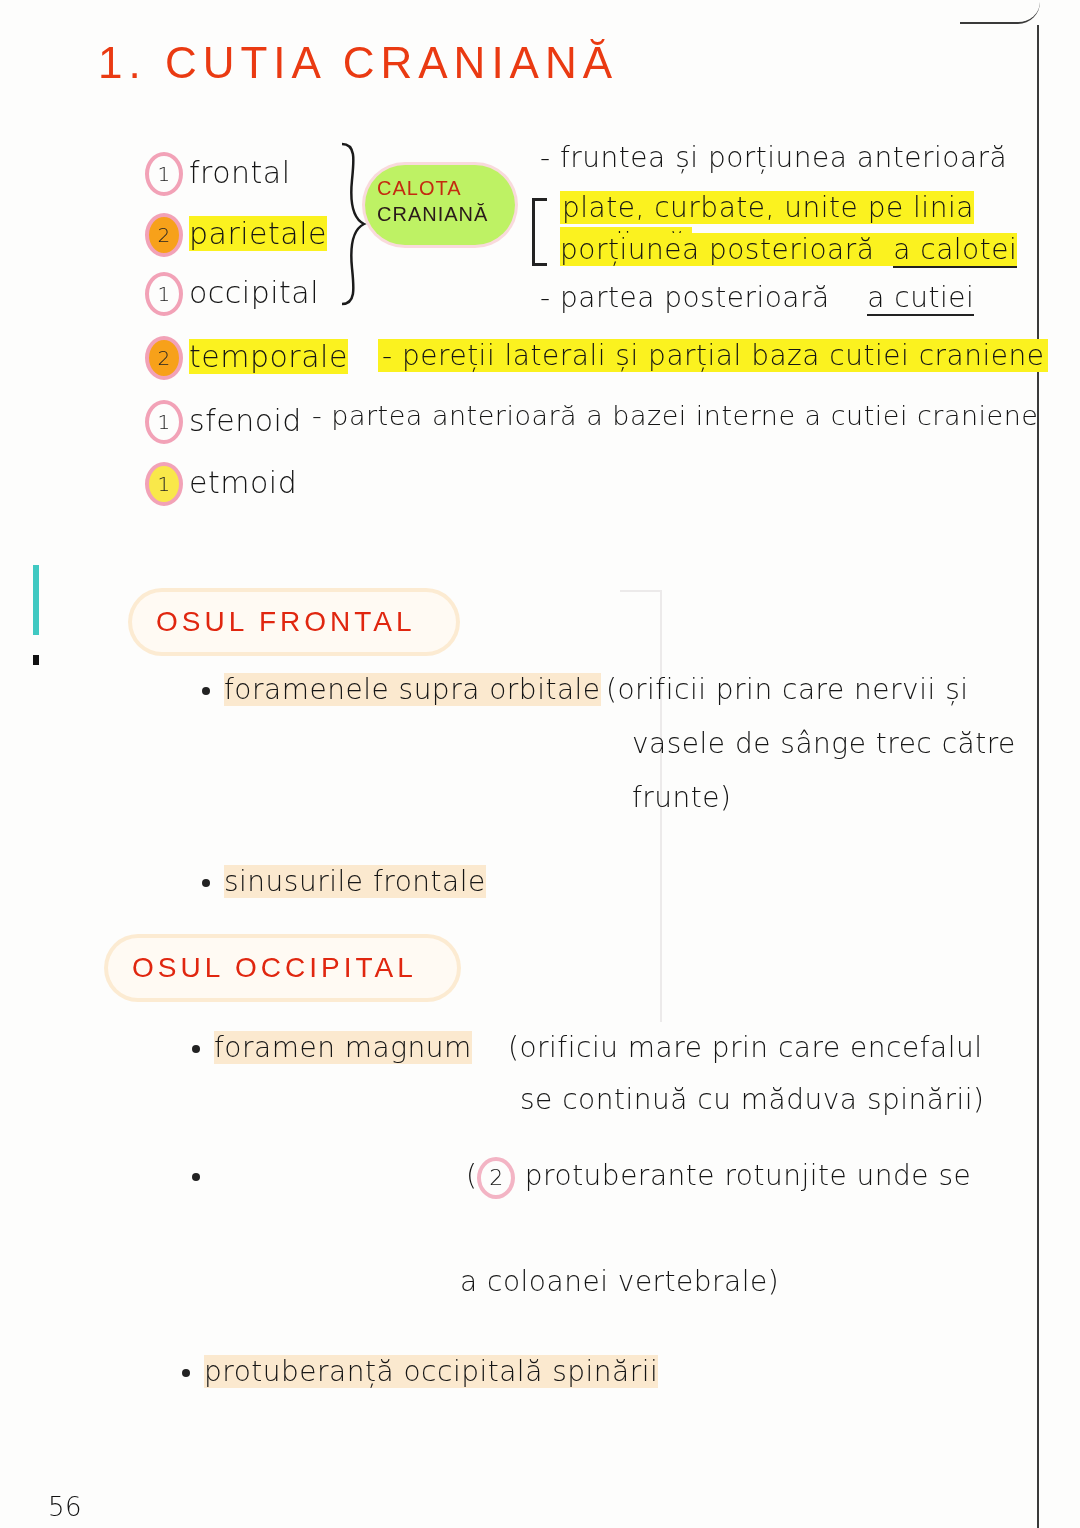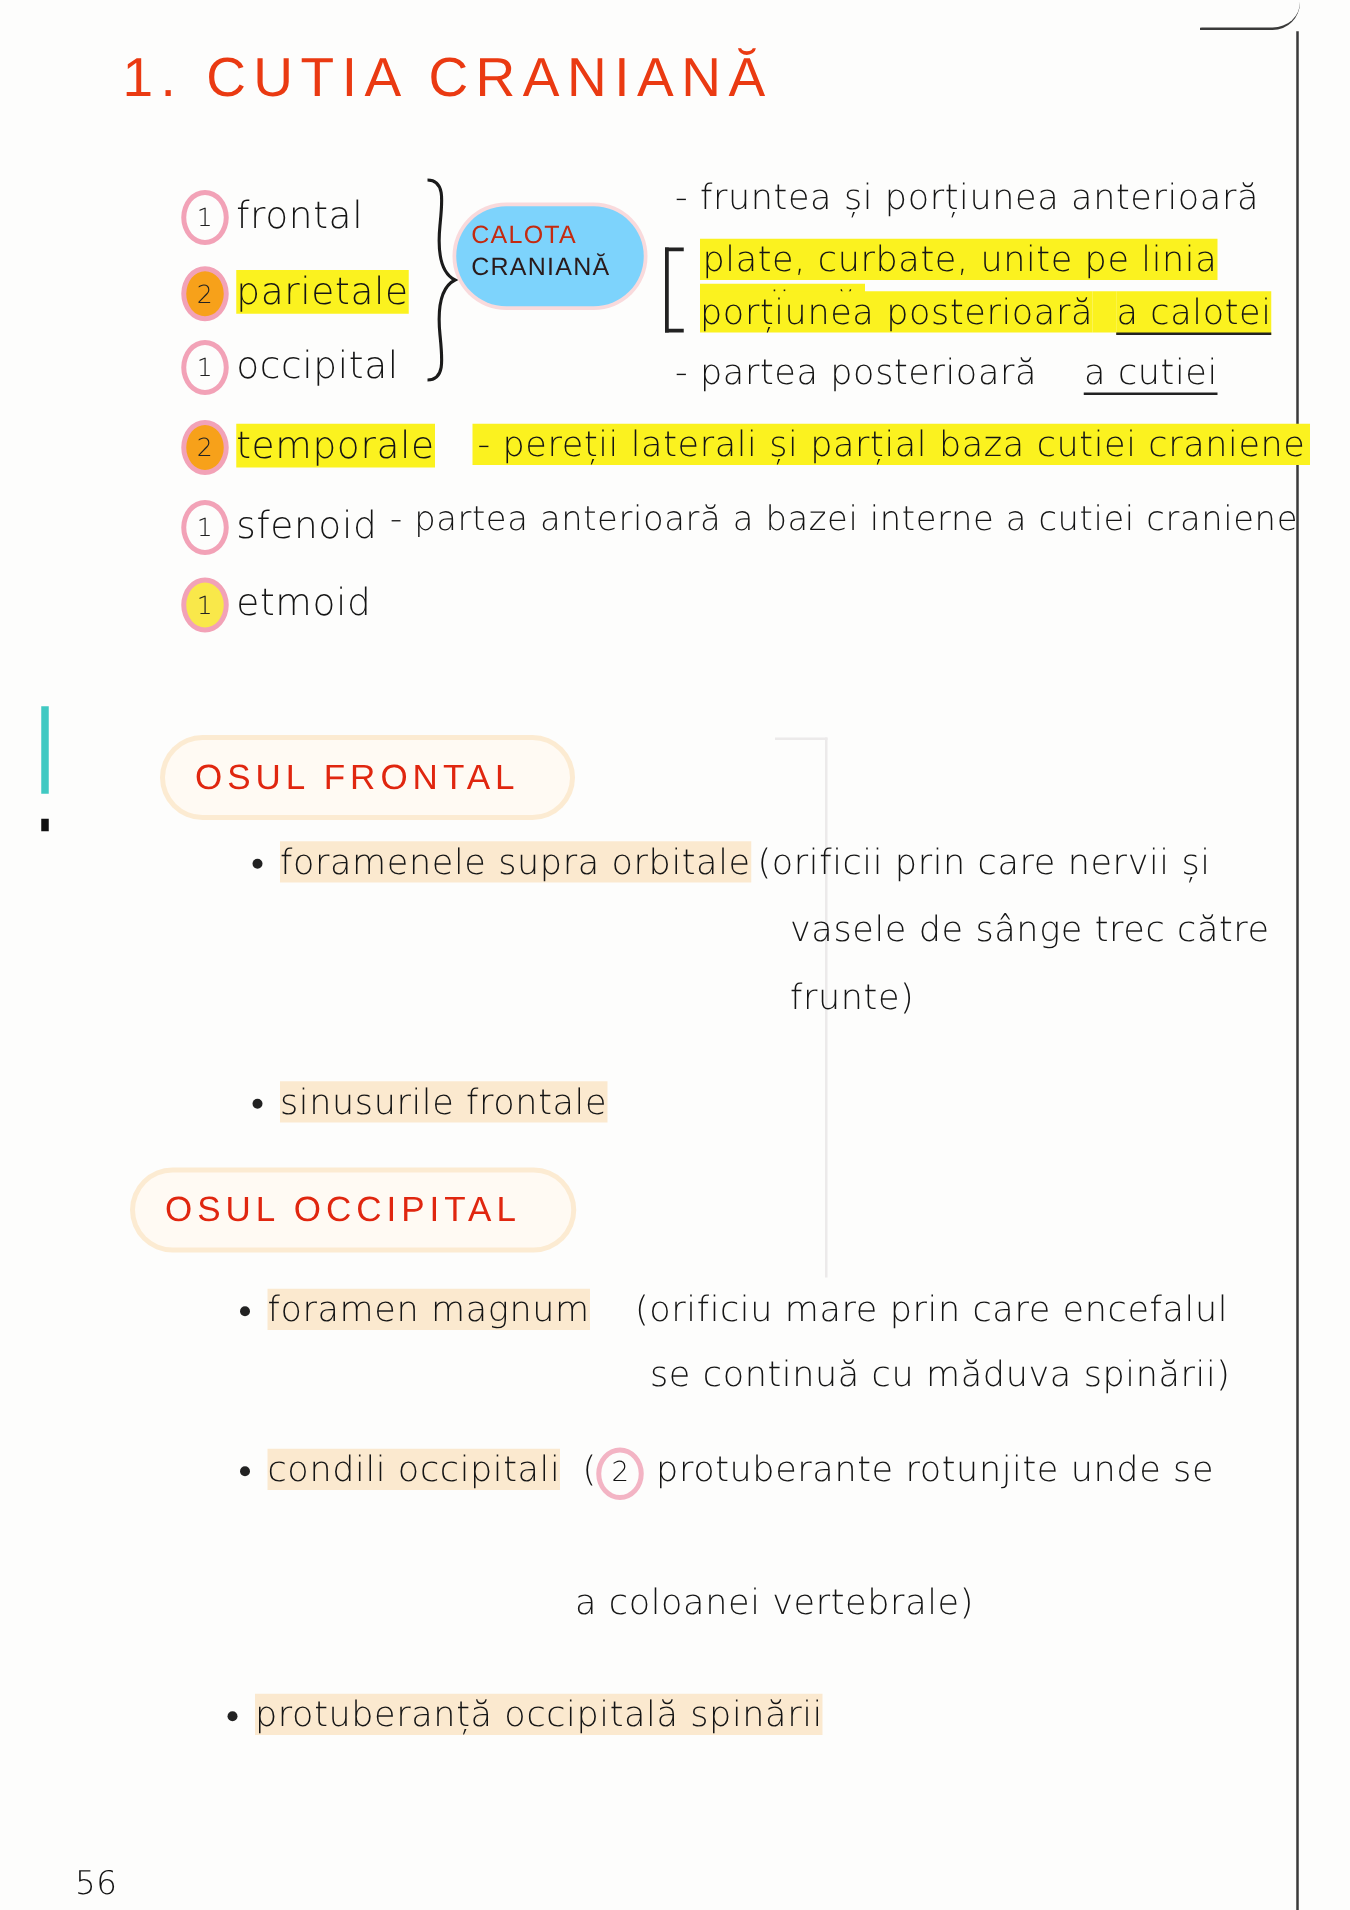--- a/index.html
+++ b/index.html
@@ -27,39 +27,39 @@
   .bone { position: absolute; left: 145px; font-size: 30px; height: 38px; line-height: 38px; }
   .num { display: inline-block; width: 30px; height: 36px; line-height: 36px; text-align: center;
          border: 4px solid #f2a2b7; border-radius: 50%; font-size: 20px; margin-right: 6px;
          background: transparent; vertical-align: middle; color: #222; }
   .num.filled { background: #f7a11a; }
   .hl { background: #fbf21f; }
   .hl-peach { background: #fbe9cf; }
 
   .brace { position: absolute; left: 338px; top: 140px; width: 30px; height: 168px; }
   .calota { position: absolute; left: 365px; top: 165px; width: 150px; height: 80px;
-            border-radius: 40px; background: #7dd3fc; box-shadow: 0 0 0 3px #f9dadc;
+            border-radius: 40px; background: #bef264; box-shadow: 0 0 0 3px #f9dadc;
             color: #2a1a1a; font-size: 20px; line-height: 26px; padding: 10px 0 0 12px; box-sizing: border-box;
             font-family: "Liberation Sans", sans-serif; letter-spacing: 1px; }
   .bracket { position: absolute; left: 532px; top: 198px; width: 12px; height: 62px;
              border: 3px solid #222; border-right: none; }
 
   .desc { position: absolute; font-size: 28px; height: 36px; line-height: 36px; }
   .underline { border-bottom: 2px solid #222; }
 
   .section-label { position: absolute; font-size: 28px; padding: 14px 40px 14px 24px;
                    border-radius: 40px; background: #fffaf3; box-shadow: 0 0 0 4px #fcebd2; }
 
   .bullet { position: absolute; font-size: 28px; line-height: 40px; }
   .bullet .dot { display: inline-block; width: 8px; height: 8px; background: #222; border-radius: 50%; margin-right: 14px; vertical-align: middle; }
   .cont { position: absolute; font-size: 28px; line-height: 40px; }
   .circ2 { display: inline-block; width: 30px; height: 34px; line-height: 34px; text-align: center;
            border: 4px solid #f3b4c4; border-radius: 50%; font-size: 22px; }
 
-  .pagenum { position: absolute; left: 48px; top: 1492px; font-size: 26px; color: #111; margin-left: 12px; }
+  .pagenum { position: absolute; left: 48px; top: 1492px; font-size: 26px; color: #111; }
 
   
   .ghost { position: absolute; border: 2px solid #eceaea; }
 </style>
 </head>
 <body>
 
 <div class="page">
 
   <div class="corner-line"></div>
@@ -131,21 +131,21 @@
 
   <div class="section-label caps-red" style="left:108px;top:938px;">OSUL OCCIPITAL</div>
 
   <div class="bullet hand" style="left:192px;top:1028px;">
     <span class="dot"></span><span class="hl-peach">foramen magnum</span>
   </div>
   <div class="cont hand" style="left:508px;top:1028px;">(orificiu mare prin care encefalul</div>
   <div class="cont hand" style="left:520px;top:1080px;">se continuă cu măduva spinării)</div>
 
   <div class="bullet hand" style="left:192px;top:1156px;">
-    <span class="dot"></span><span class="hl-peach">condili occipitali</span>
+    <span class="dot"></span>
   </div>
   <div class="cont hand" style="left:466px;top:1156px;">
     <span>(</span><span class="circ2">2</span>
     <span>protuberante rotunjite unde se</span>
   </div>
   <div class="cont hand" style="left:460px;top:1262px;text-align:center;">a coloanei vertebrale)</div>
 
   <div class="bullet hand" style="left:182px;top:1352px;">
     <span class="dot"></span><span class="hl-peach">protuberanță occipitală spinării</span>
   </div>

